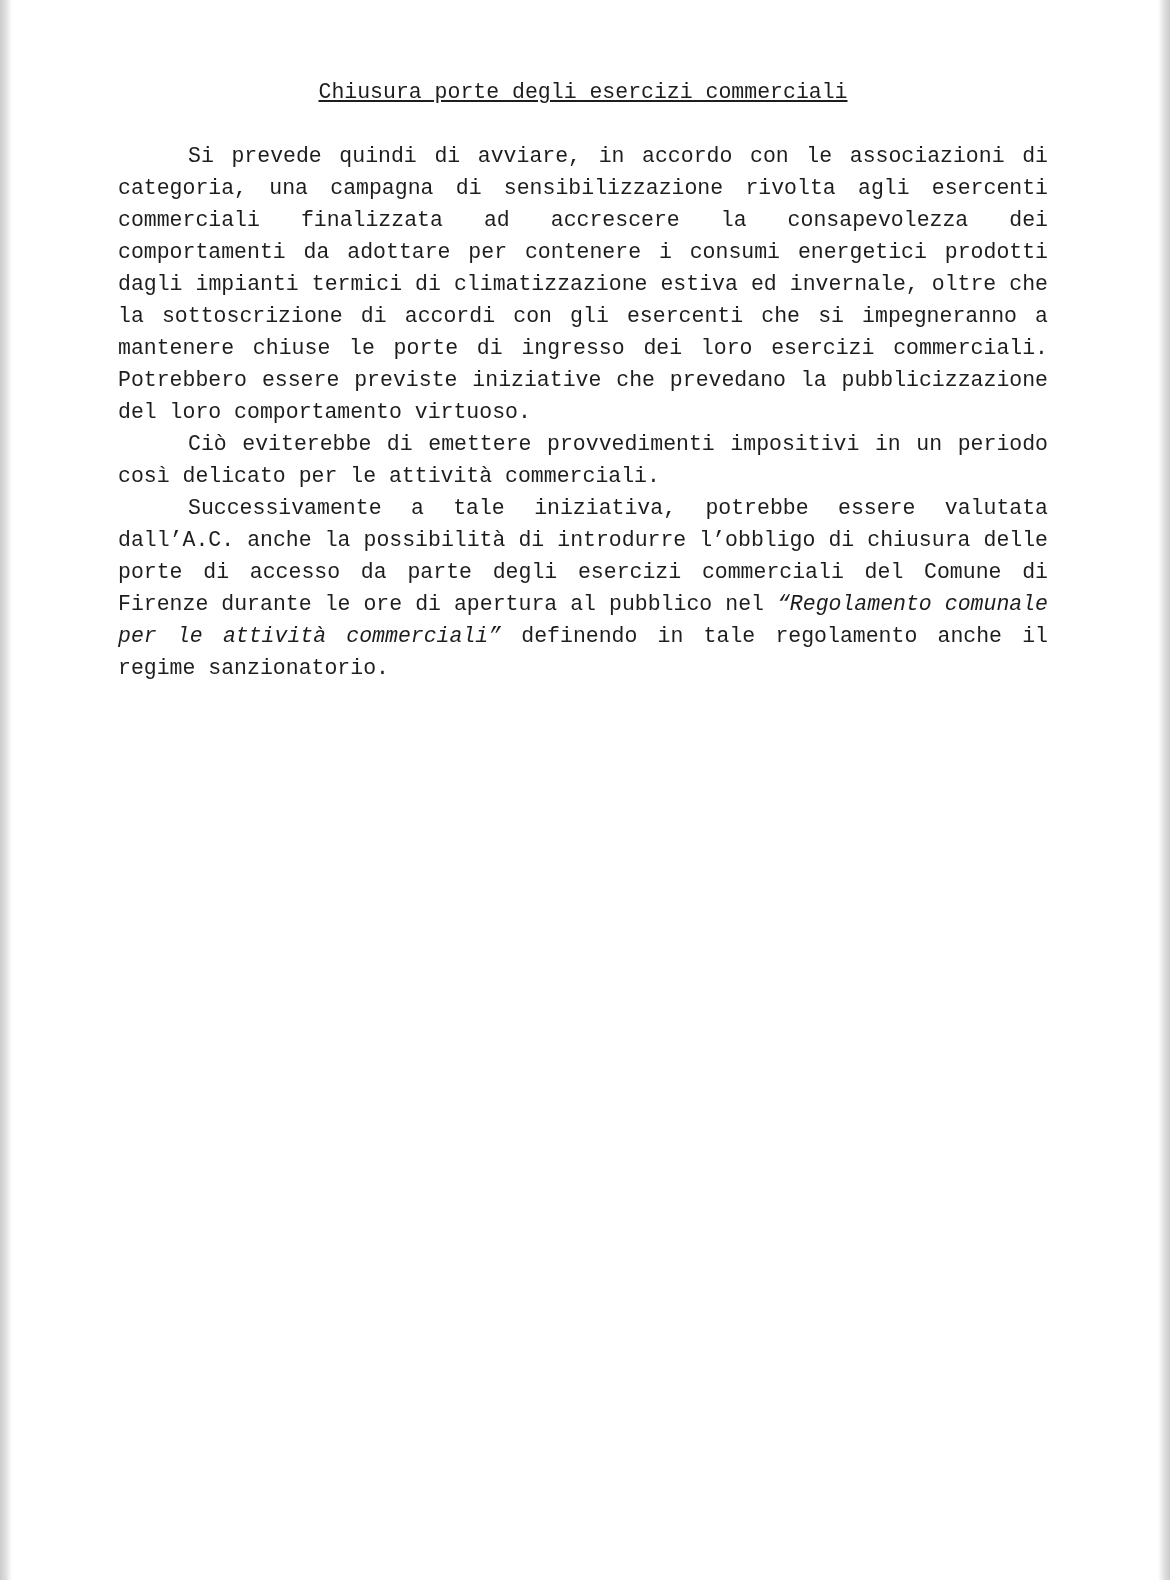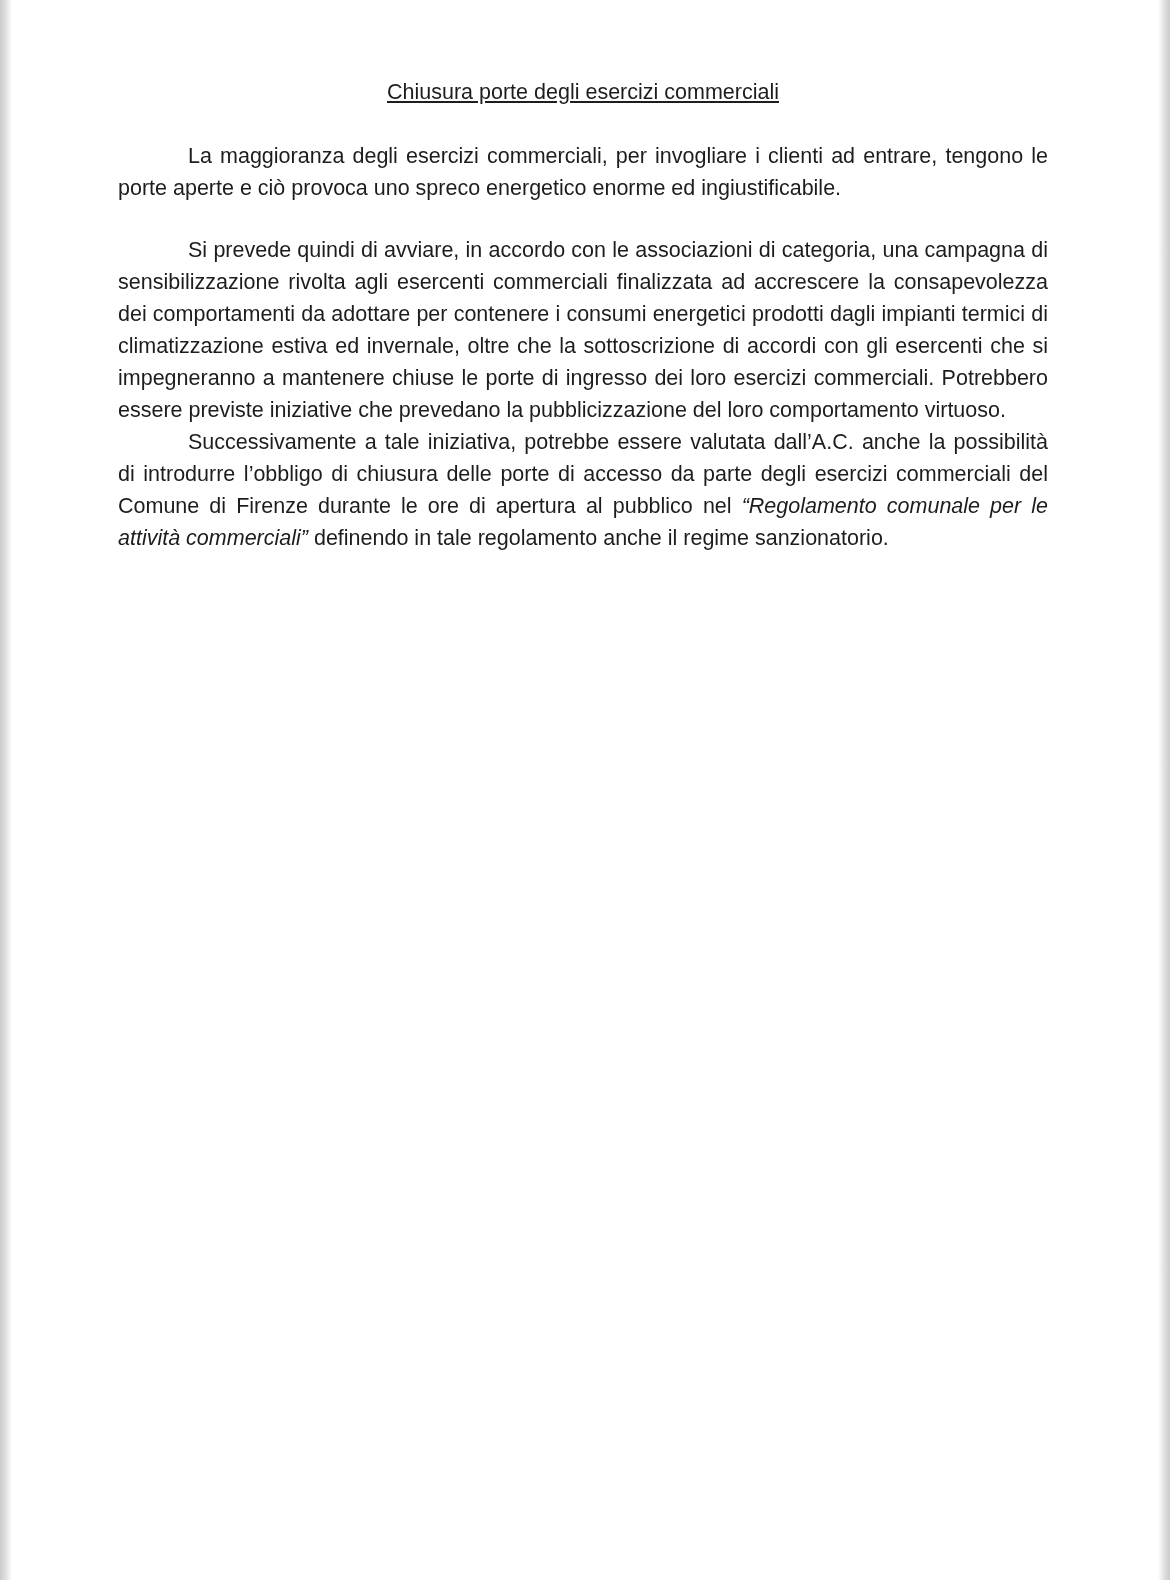--- a/index.html
+++ b/index.html
@@ -6,21 +6,21 @@
     margin: 0;
     padding: 0;
     background: #ffffff;
   }
   .page {
     position: relative;
     width: 1170px;
     height: 1580px;
     background: #ffffff;
     overflow: hidden;
-    font-family: Liberation Sans, sans-serif;
+    font-family: Liberation Mono, monospace;
     color: #1d1d1d;
   }
   .edge-left {
     position: absolute;
     left: 0; top: 0; bottom: 0;
     width: 12px;
     background: linear-gradient(to right, #cbcbcb 0%, #dedede 45%, #ffffff 100%);
   }
   .edge-right {
     position: absolute;
@@ -68,21 +68,21 @@
 </head>
 <body>
 
 <div class="page">
   <div class="edge-left"></div>
   <div class="edge-right"></div>
 
   <div class="content">
     <h1 class="doc-title">Chiusura porte degli esercizi commerciali</h1>
 
-    <p class="body-para after-gap">La maggioranza degli esercizi commerciali, per invogliare i clienti ad entrare, tengono le porte aperte e ciò provoca uno spreco energetico enorme ed ingiustificabile.</p>
 
     <p class="body-para">Si prevede quindi di avviare, in accordo con le associazioni di categoria, una campagna di sensibilizzazione rivolta agli esercenti commerciali finalizzata ad accrescere la consapevolezza dei comportamenti da adottare per contenere i consumi energetici prodotti dagli impianti termici di climatizzazione estiva ed invernale, oltre che la sottoscrizione di accordi con gli esercenti che si impegneranno a mantenere chiuse le porte di ingresso dei loro esercizi commerciali. Potrebbero essere previste iniziative che prevedano la pubblicizzazione del loro comportamento virtuoso.</p>
 
+    <p class="body-para">Ciò eviterebbe di emettere provvedimenti impositivi in un periodo così delicato per le attività commerciali.</p>
 
     <p class="body-para"><span>Successivamente a tale iniziativa, potrebbe essere valutata dall’A.C. anche la possibilità di introdurre l’obbligo di chiusura delle porte di accesso da parte degli esercizi commerciali del Comune di Firenze durante le ore di apertura al pubblico nel </span><span class="italic-seg">“Regolamento comunale per le attività commerciali”</span><span> definendo in tale regolamento anche il regime sanzionatorio.</span></p>
   </div>
 
 </div>
 
 </body></html>

